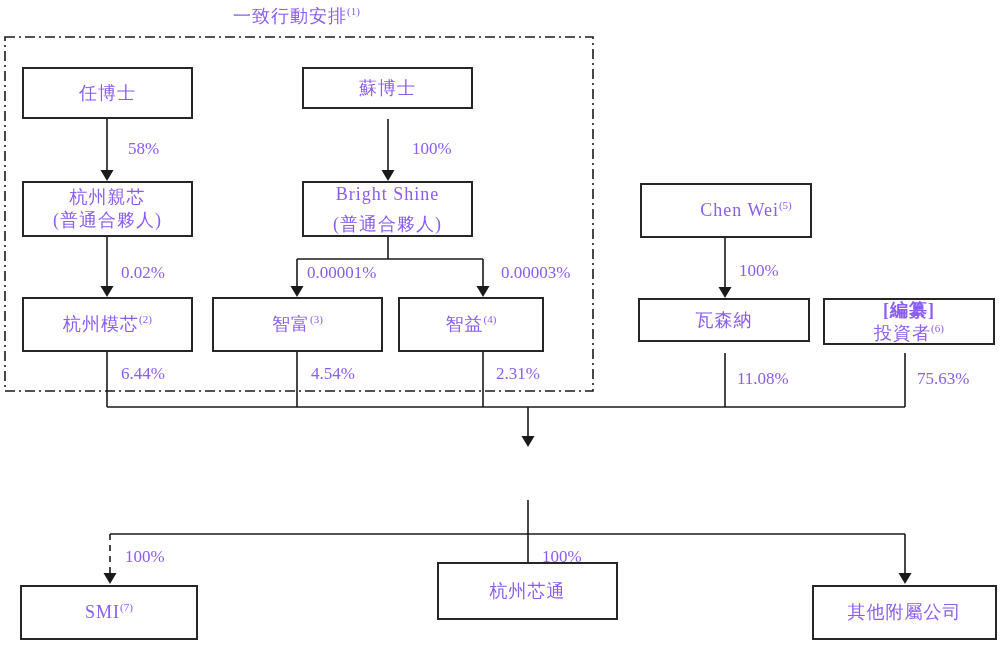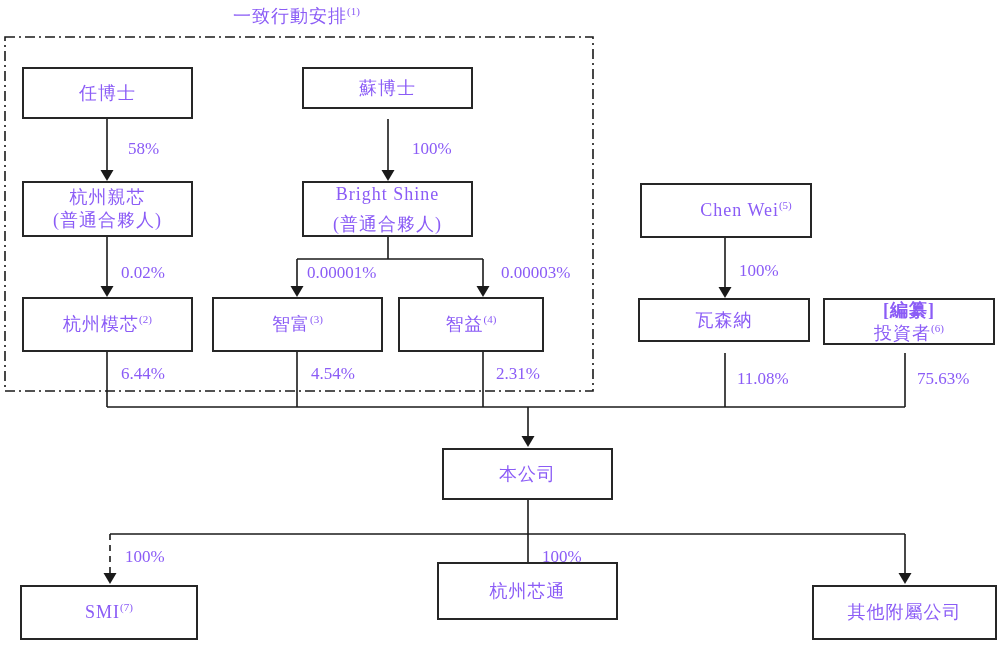--- a/index.html
+++ b/index.html
@@ -152,23 +152,20 @@
 
   <div class="entity-box" style="left:638px; top:298px; width:172px; height:44px;">
     <span>瓦森納</span>
   </div>
 
   <div class="entity-box" style="left:823px; top:298px; width:172px; height:47px;">
     <span class="bold">[編纂]</span>
     <span><span>投資者</span><sup>(6)</sup></span>
   </div>
 
-  <div class="entity-box" style="left:442px; top:448px; width:171px; height:52px;">
-    <span>本公司</span>
-  </div>
 
   <div class="entity-box" style="left:20px; top:585px; width:178px; height:55px;">
     <span><span>SMI</span><sup>(7)</sup></span>
   </div>
 
   <div class="entity-box" style="left:437px; top:562px; width:181px; height:58px;">
     <span>杭州芯通</span>
   </div>
 
   <div class="entity-box" style="left:812px; top:585px; width:185px; height:55px;">

